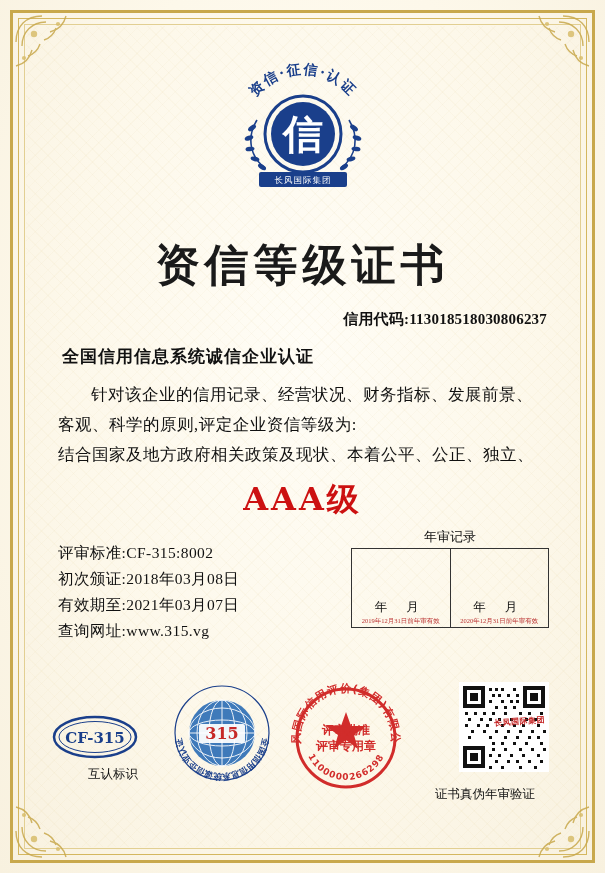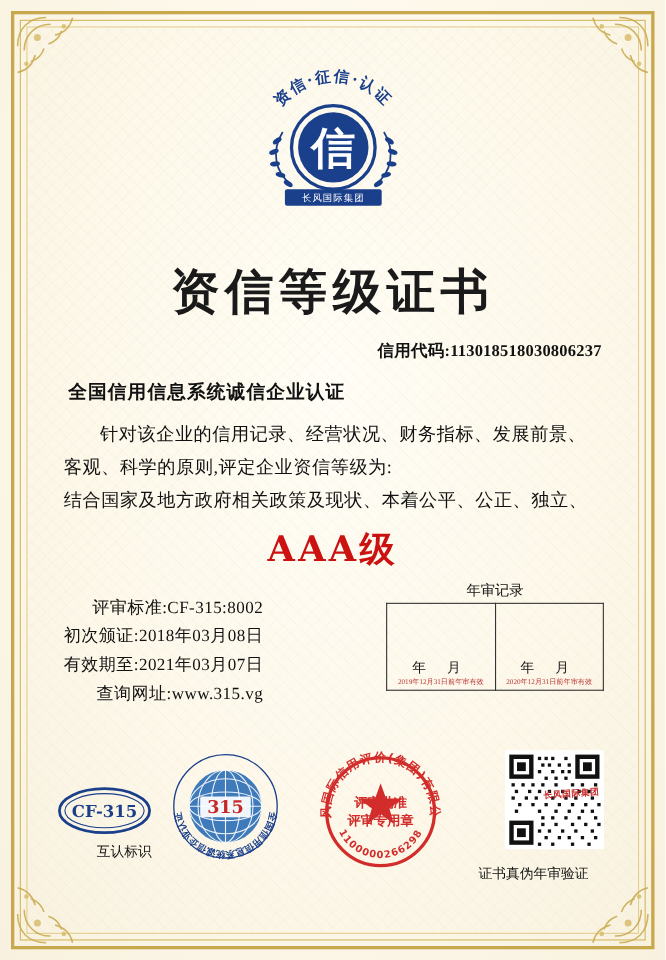--- a/index.html
+++ b/index.html
@@ -140,21 +140,20 @@
 
   
   .info-block {
     position: absolute;
     left: 58px;
     top: 540px;
     font-size: 15.5px;
     line-height: 26px;
     color: #111;
     letter-spacing: 0.4px;
-    text-align: right;
   }
   .info-block div { white-space: nowrap; }
 
   
   .review {
     position: absolute;
     right: 56px;
     top: 528px;
     width: 198px;
   }
@@ -202,21 +201,21 @@
     left: 52px;
     top: 766px;
     width: 86px;
     text-align: right;
     font-size: 12.5px;
     color: #111;
   }
 
   .seal-globe {
     position: absolute;
-    left: 156px;
+    left: 173px;
     top: 684px;
     width: 98px;
     height: 98px;
   }
 
   .seal-red {
     position: absolute;
     left: 290px;
     top: 682px;
     width: 112px;

